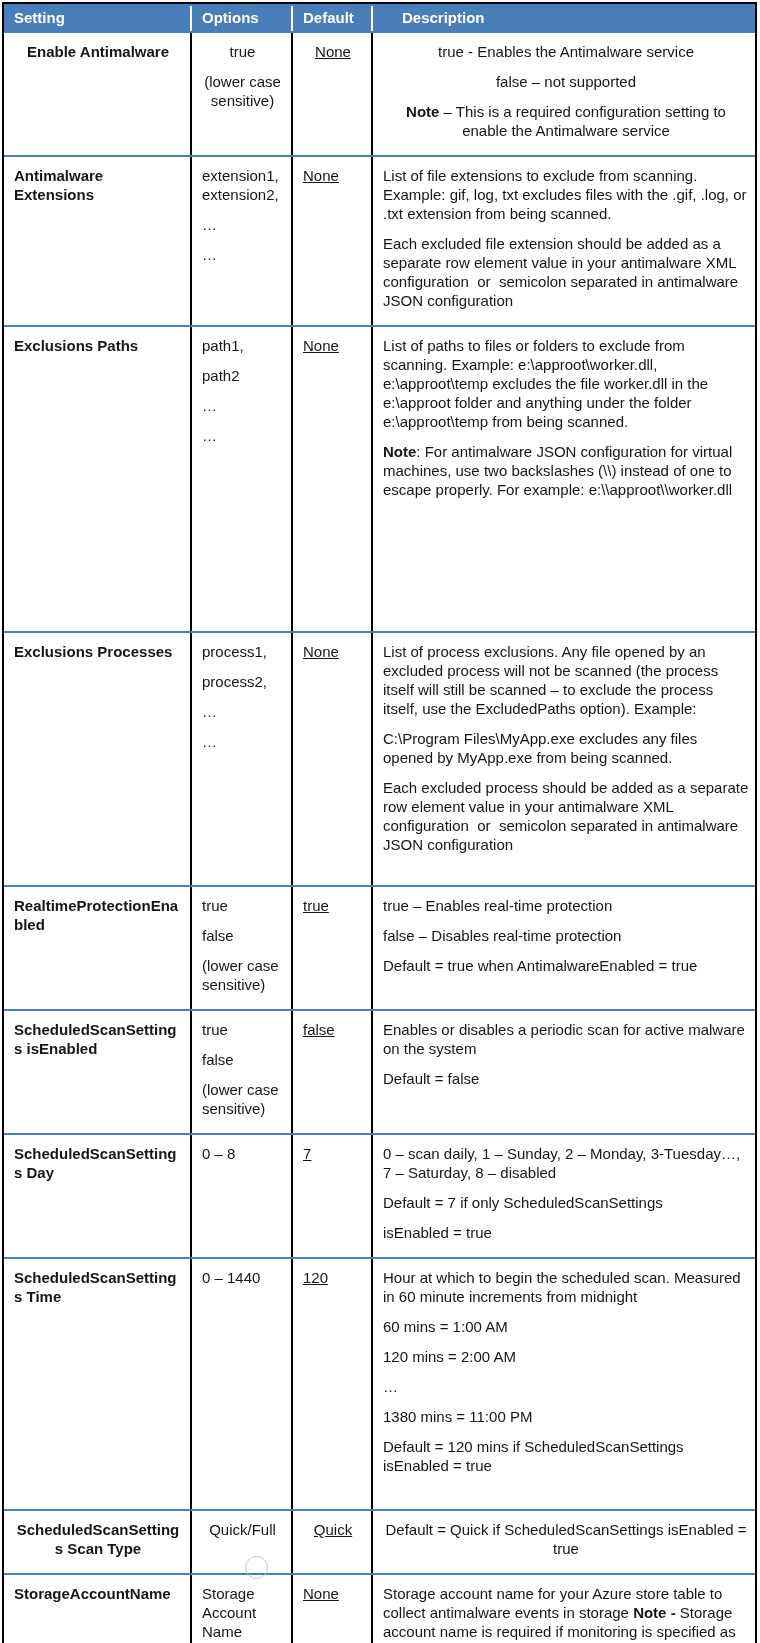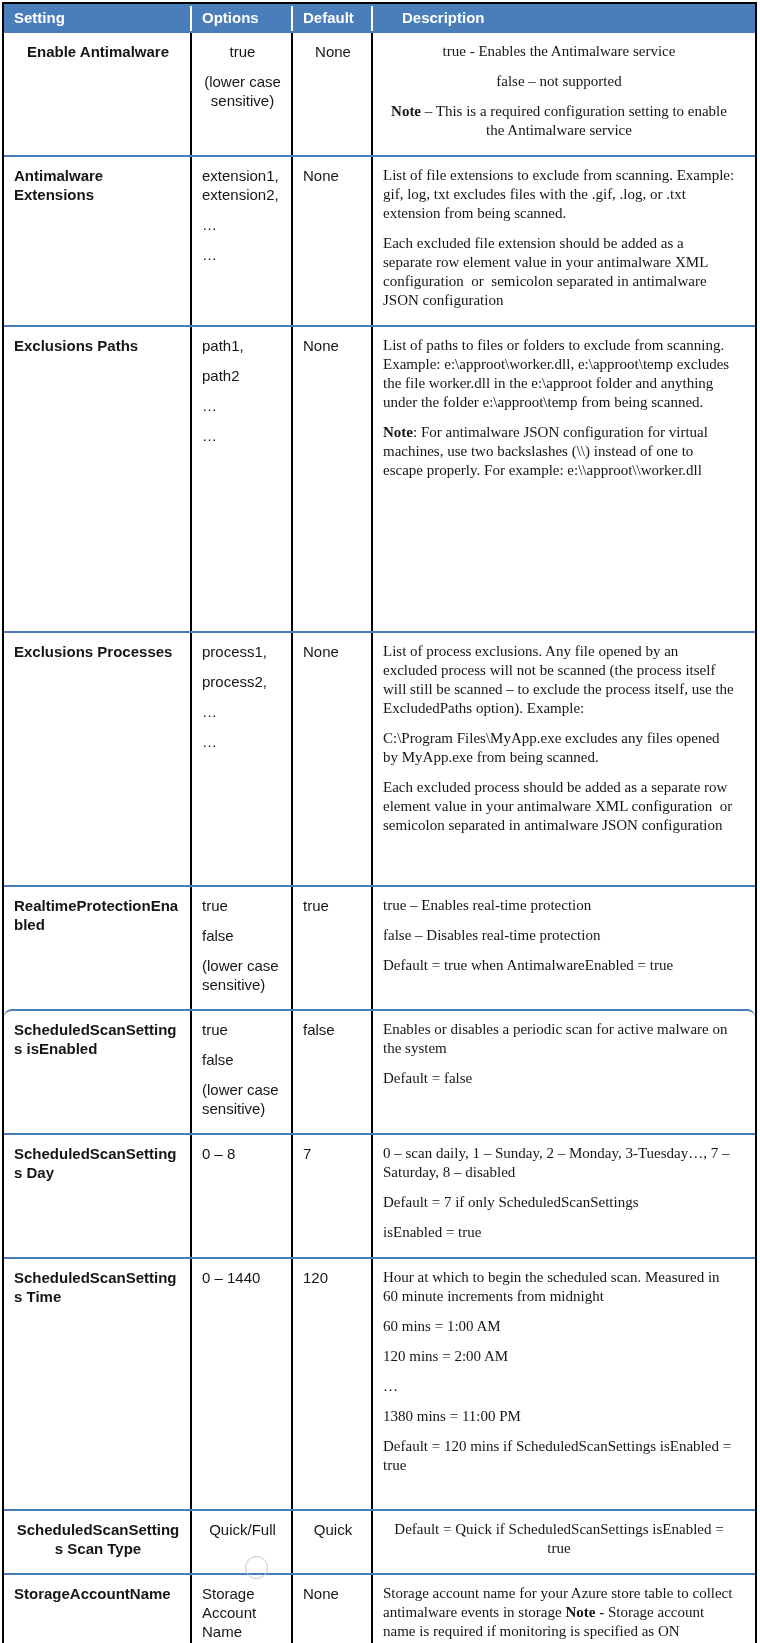--- a/index.html
+++ b/index.html
@@ -36,22 +36,22 @@
   .cell{
     font-size:15px;line-height:19px;
     padding:9px 8px 4px 10px;
   }
   .cell p{margin:0 0 11px 0;white-space:pre-wrap;}
   .setting{
     font-weight:bold;border-right:2px solid var(--brd);
     overflow-wrap:break-word;word-wrap:break-word;
   }
   .options{border-right:2px solid var(--brd);}
-  .default{border-right:2px solid var(--brd);}
-  .desc{padding-right:20px;font-family:Liberation Serif, serif;}
+  .default{border-right:2px solid var(--brd);text-decoration:underline;}
+  .desc{padding-right:6px;}
   .desc b{font-weight:bold;}
   .artifact-ring{
     position:absolute;left:245px;top:1556px;width:23px;height:23px;
     border:1px solid #c4c4c4;border-radius:50%;pointer-events:none;
   }
 </style>
 </head>
 <body>
 
 <div class="table">
@@ -132,21 +132,21 @@
           <p>false</p>
           <p>(lower case sensitive)</p>
         </div>
     <div class="cell default">true</div>
     <div class="cell desc">
           <p><span>true – Enables real-time protection</span></p>
           <p><span>false – Disables real-time protection</span></p>
           <p><span>Default = true when AntimalwareEnabled = true</span></p>
         </div>
   </div>
-      <div class="row" style="min-height: 117px; border-radius: 8px;">
+      <div class="row" style="min-height: 117px;">
     <div class="cell setting">ScheduledScanSettings isEnabled</div>
     <div class="cell options">
           <p>true</p>
           <p>false</p>
           <p>(lower case sensitive)</p>
         </div>
     <div class="cell default">false</div>
     <div class="cell desc">
           <p><span>Enables or disables a periodic scan for active malware on the system</span></p>
           <p><span>Default = false</span></p>

